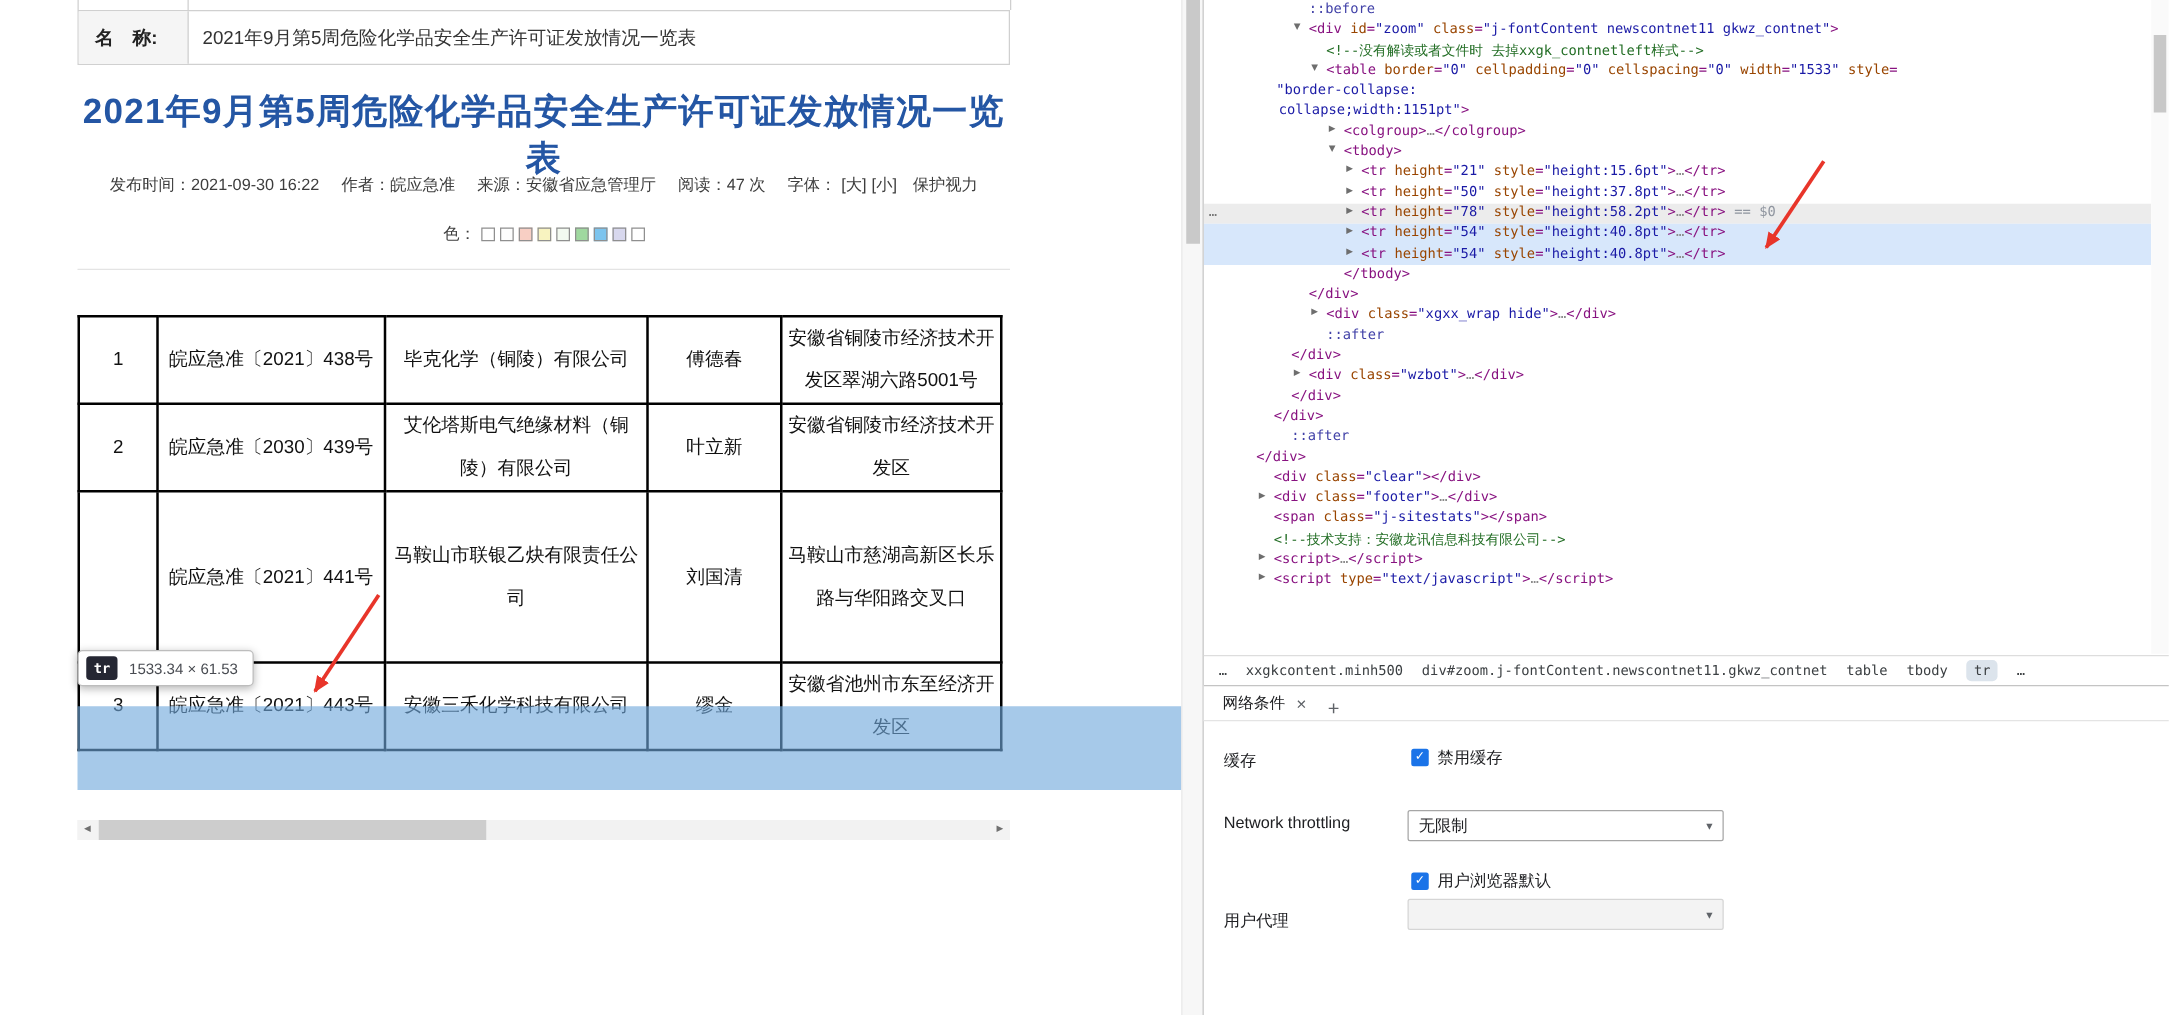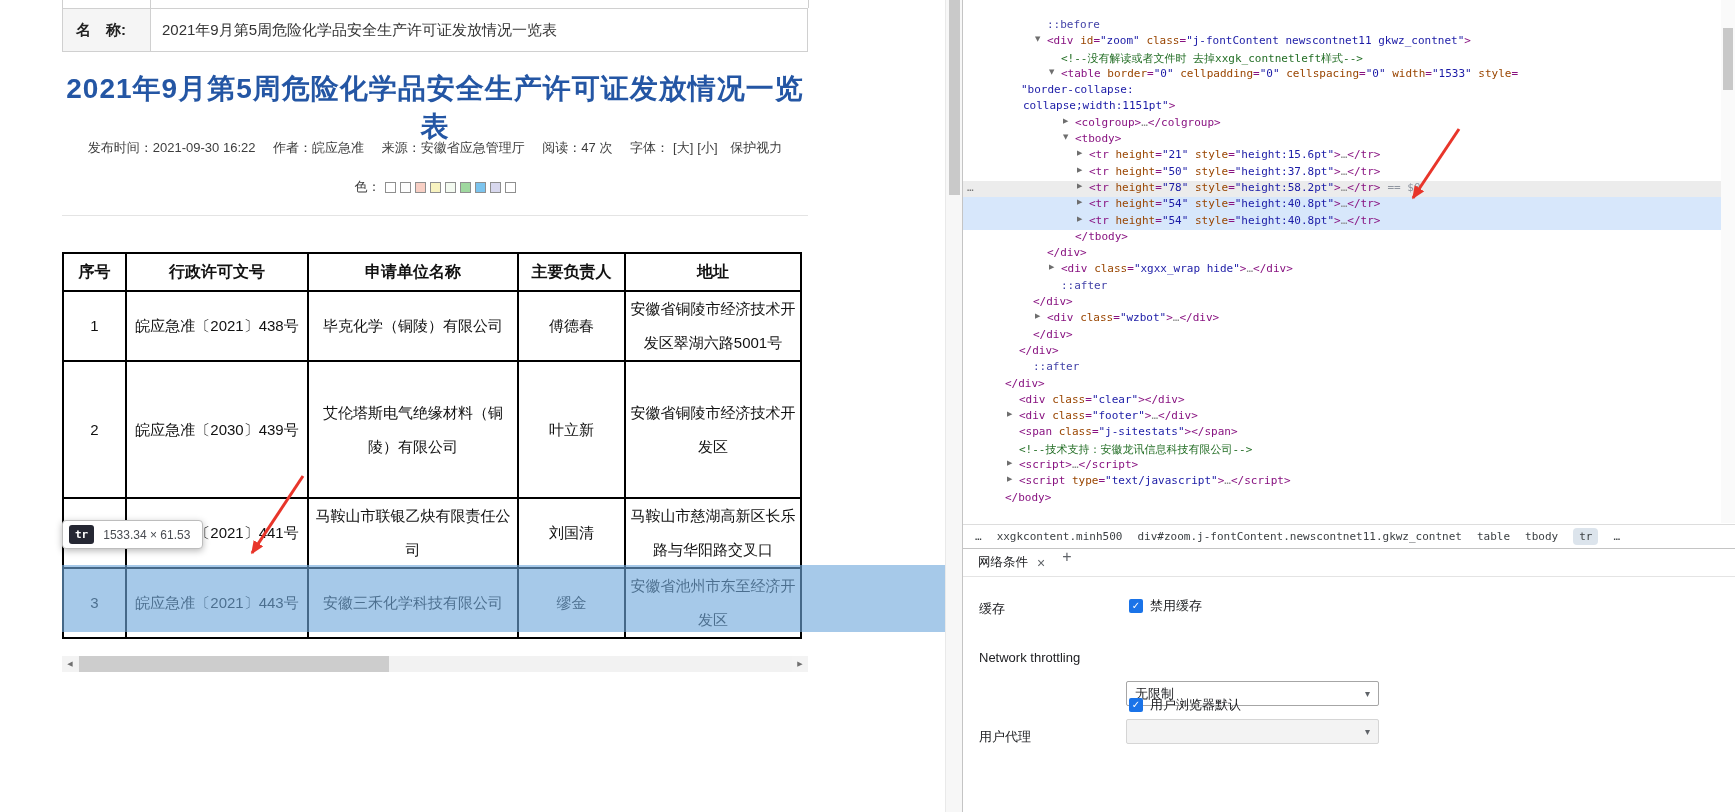--- a/index.html
+++ b/index.html
@@ -48,42 +48,42 @@
           font-size:7px;line-height:16px;text-align:center;}
   .hs-btn.left{left:0;} .hs-btn.right{right:0;}
   .hs-thumb{position:absolute;left:17px;top:0;width:310px;height:16px;background:#cdcdcd;}
 
   .page-vscroll{position:absolute;left:945px;top:0;width:17px;height:812px;background:#f7f7f7;border-left:1px solid #e9e9e9;box-sizing:border-box;}
   .pv-thumb{position:absolute;left:3px;top:0;width:11px;height:195px;background:#c9c9c9;}
 
   
   .devtools{position:absolute;left:962px;top:0;width:773px;height:812px;background:#fff;
             border-left:1px solid #c4c4c4;box-sizing:border-box;}
-  #dt-tree{position:absolute;left:0;top:18px;width:758px;height:521px;overflow:hidden;}
+  #dt-tree{position:absolute;left:0;top:0;width:758px;height:521px;overflow:hidden;}
   .dt-line{height:16.3px;line-height:16.3px;position:relative;white-space:pre;
            font:11px "DejaVu Sans Mono",monospace;color:#303942;}
   .dt-hov{background:#ececec;}
   .dt-sel{background:#d7e7fb;}
   .dt-arrow{position:absolute;top:1px;font-size:7px;color:#6e6e6e;font-family:"DejaVu Sans",sans-serif;}
   .dt-gutter{position:absolute;left:4px;color:#777;}
   .tk-p{color:#881280}.tk-a{color:#994500}.tk-v{color:#1a1aa6}.tk-c{color:#236e25}
   .tk-ps{color:#4242a8}.tk-e{color:#8a8a8a}.tk-t{color:#303942}
   .tk-m{color:#9096a0;margin-left:7px;}
 
   .dt-vscroll{position:absolute;right:0;top:0;width:14px;height:523px;background:#fafafa;}
   .dv-thumb{position:absolute;left:2px;top:28px;width:10px;height:62px;background:#c8c8c8;}
 
   #dt-crumbs{position:absolute;left:0;top:524px;width:773px;height:24px;border-top:1px solid #ddd;
              display:flex;align-items:center;gap:15px;padding-left:12px;box-sizing:border-box;
              font:11px "DejaVu Sans Mono",monospace;color:#3c4043;overflow:hidden;}
   .crumb{white-space:nowrap;}
   .crumb-sel{background:#dce4ec;border-radius:4px;padding:2px 6px;}
 
   .dt-tabbar{position:absolute;left:0;top:548px;width:773px;height:29px;border-top:1px solid #c4c4c4;
-             border-bottom:1px solid #e4e4e4;display:flex;align-items:flex-start;background:#fff;box-sizing:border-box;}
+             border-bottom:1px solid #e4e4e4;display:flex;align-items:flex-end;background:#fff;box-sizing:border-box;}
   .dt-tab{display:flex;align-items:center;padding:0 10px 0 15px;height:100%;font-size:12.5px;color:#202124;}
   .tab-close{margin-left:9px;color:#5f6368;font-size:14px;line-height:14px;}
   .tab-add{margin-left:7px;color:#5f6368;font-size:16px;line-height:16px;}
 
   .drawer-label{position:absolute;left:16px;font-size:13px;color:#202124;}
   .drawer-check{position:absolute;left:166px;display:flex;align-items:center;gap:7px;font-size:13px;color:#202124;}
   .cbx{width:14px;height:14px;background:#1a73e8;border-radius:2px;color:#fff;font-size:10px;
        line-height:14px;text-align:center;flex:0 0 auto;}
   .drawer-select{position:absolute;left:163px;width:253px;height:25px;border:1px solid #a6a6a6;border-radius:2px;
        background:#fff;display:flex;align-items:center;justify-content:space-between;padding:0 8px;
@@ -136,27 +136,20 @@
 
   <table id="doc-table">
     <colgroup>
         <col style="width:63px">
         <col style="width:182px">
         <col style="width:210px">
         <col style="width:107px">
         <col style="width:176px">
       </colgroup>
     <tbody id="doc-table-body">
-        <tr>
-          <th>序号</th>
-          <th>行政许可文号</th>
-          <th>申请单位名称</th>
-          <th>主要负责人</th>
-          <th>地址</th>
-        </tr>
         <tr>
           <td>1</td>
           <td>皖应急准〔2021〕438号</td>
           <td>毕克化学（铜陵）有限公司</td>
           <td>傅德春</td>
           <td>安徽省铜陵市经济技术开发区翠湖六路5001号</td>
         </tr>
         <tr>
           <td>2</td>
           <td>皖应急准〔2030〕439号</td>
@@ -223,21 +216,20 @@
       <div class="dt-line" style="padding-left: 70px;"><span class="tk-p">&lt;/div&gt;</span></div>
       <div class="dt-line" style="padding-left: 56px;"><span class="tk-p">&lt;/div&gt;</span></div>
       <div class="dt-line" style="padding-left: 70px;"><span class="tk-ps">::after</span></div>
       <div class="dt-line" style="padding-left: 42px;"><span class="tk-p">&lt;/div&gt;</span></div>
       <div class="dt-line" style="padding-left: 56px;"><span class="tk-p">&lt;div </span><span class="tk-a">class</span><span class="tk-p">=</span><span class="tk-v">"clear"</span><span class="tk-p">&gt;</span><span class="tk-p">&lt;/div&gt;</span></div>
       <div class="dt-line" style="padding-left: 56px;"><span class="dt-arrow" style="left: 44px;">▶</span><span class="tk-p">&lt;div </span><span class="tk-a">class</span><span class="tk-p">=</span><span class="tk-v">"footer"</span><span class="tk-p">&gt;</span><span class="tk-e">…</span><span class="tk-p">&lt;/div&gt;</span></div>
       <div class="dt-line" style="padding-left: 56px;"><span class="tk-p">&lt;span </span><span class="tk-a">class</span><span class="tk-p">=</span><span class="tk-v">"j-sitestats"</span><span class="tk-p">&gt;</span><span class="tk-p">&lt;/span&gt;</span></div>
       <div class="dt-line" style="padding-left: 56px;"><span class="tk-c">&lt;!--技术支持：安徽龙讯信息科技有限公司--&gt;</span></div>
       <div class="dt-line" style="padding-left: 56px;"><span class="dt-arrow" style="left: 44px;">▶</span><span class="tk-p">&lt;script&gt;</span><span class="tk-e">…</span><span class="tk-p">&lt;/script&gt;</span></div>
       <div class="dt-line" style="padding-left: 56px;"><span class="dt-arrow" style="left: 44px;">▶</span><span class="tk-p">&lt;script </span><span class="tk-a">type</span><span class="tk-p">=</span><span class="tk-v">"text/javascript"</span><span class="tk-p">&gt;</span><span class="tk-e">…</span><span class="tk-p">&lt;/script&gt;</span></div>
-      <div class="dt-line" style="padding-left: 42px;"><span class="tk-p">&lt;/body&gt;</span></div>
     </div>
 
   <div class="dt-vscroll">
     <div class="dv-thumb"></div>
   </div>
 
   <div id="dt-crumbs">
       <span class="crumb">…</span>
       <span class="crumb">xxgkcontent.minh500</span>
       <span class="crumb">div#zoom.j-fontContent.newscontnet11.gkwz_contnet</span>
@@ -255,21 +247,21 @@
     <span class="tab-add">+</span>
   </div>
 
   <div class="drawer-label" style="top:600px">缓存</div>
   <div class="drawer-check" style="top:597px">
     <span class="cbx">✓</span>
     <span>禁用缓存</span>
   </div>
 
   <div class="drawer-label" style="top:650px">Network throttling</div>
-  <div class="drawer-select" style="top:681px">
+  <div class="drawer-select" style="top:648px">
     <span>无限制</span>
     <span class="sel-arrow">▾</span>
   </div>
 
   <div class="drawer-label" style="top:728px">用户代理</div>
   <div class="drawer-check" style="top:696px">
     <span class="cbx">✓</span>
     <span>用户浏览器默认</span>
   </div>
 

